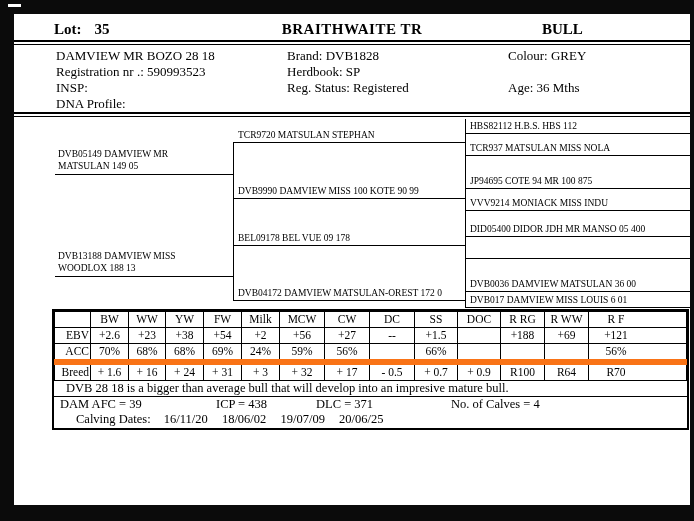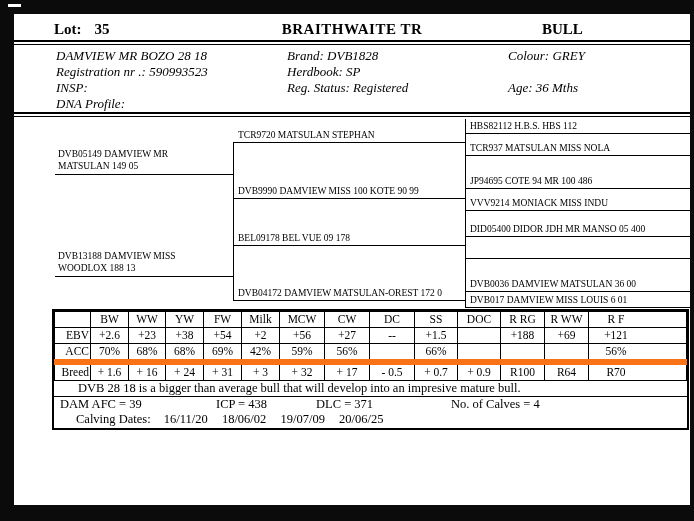--- a/index.html
+++ b/index.html
@@ -2,33 +2,33 @@
 <html><head>
 <meta charset="utf-8">
 <style>
   * { margin:0; padding:0; box-sizing:border-box; }
   html,body { width:694px; height:521px; }
   body { background:#0b0b0b; font-family:"Liberation Serif","DejaVu Serif",serif; color:#000; position:relative; overflow:hidden; }
   .sheet { position:absolute; left:14px; top:14px; width:676px; height:491px; background:#fff; overflow:hidden; }
   .abs { position:absolute; }
   .hdr-b { font-weight:bold; font-size:15px; line-height:18px; white-space:nowrap; }
   .rule-dbl { position:absolute; left:0; width:676px; height:5px; border-top:2px solid #000; border-bottom:1px solid #000; }
-  .info { font-size:13px; line-height:15px; white-space:nowrap;font-style:italic; }
+  .info { font-size:13px; line-height:15px; white-space:nowrap; }
   .ped { position:absolute; font-size:9.5px; line-height:12px; white-space:nowrap; }
   .ped.wrap { white-space:normal; width:135px; }
   .hline { position:absolute; height:1px; background:#000; }
   .vline { position:absolute; width:1px; background:#000; }
   .stats { position:absolute; left:38px; top:295px; width:637px; border:2px solid #000; background:#fff; }
   .stats table { border-collapse:collapse; table-layout:fixed; width:100%; }
   .stats td { border:1px solid #000; font-size:11.5px; text-align:center; height:16px; line-height:13px; padding:1px 1px; overflow:hidden; white-space:nowrap; }
   .stats td.rowlab { text-align:right; padding-left:4px; }
   .stats tr.accrow td { border-bottom:6px solid #f97316; }
   .stats td.lastcol { padding-right:44px; }
   .nrow { position:relative; font-size:12.5px; line-height:15px; white-space:nowrap; }
-  .nrow.desc { height:15px; padding-left:24px; }
+  .nrow.desc { height:15px; padding-left:12px; }
   .nrow.damrow { height:16px; border-top:1px solid #000; }
   .nrow.calvrow { height:16px; padding-left:6px; }
   .damrow span { position:absolute; top:0; }
   .calvrow .calvlab { margin-right:10px;margin-left:16px; }
   .calvrow .calvdate { margin-right:11px; }
   .artifact { position:absolute; background:#fff; }
 </style>
 </head>
 <body>
 
@@ -67,21 +67,21 @@
   <div class="ped" style="left:224px; top:171px;">DVB9990 DAMVIEW MISS 100 KOTE 90 99</div>
   <div class="ped" style="left:224px; top:218px;">BEL09178 BEL VUE 09 178</div>
   <div class="ped" style="left:224px; top:273px;">DVB04172 DAMVIEW MATSULAN-OREST 172 0</div>
   <div class="hline" style="left:219px; top:128px; width:232px;"></div>
   <div class="hline" style="left:219px; top:184px; width:232px;"></div>
   <div class="hline" style="left:219px; top:231px; width:232px;"></div>
   <div class="hline" style="left:219px; top:286px; width:232px;"></div>
 
   <div class="ped" style="left:456px; top:106px;">HBS82112 H.B.S. HBS 112</div>
   <div class="ped" style="left:456px; top:128px;">TCR937 MATSULAN MISS NOLA</div>
-  <div class="ped" style="left:456px; top:161px;">JP94695 COTE 94 MR 100 486</div>
+  <div class="ped" style="left:456px; top:161px;">JP94695 COTE 94 MR 100 875</div>
   <div class="ped" style="left:456px; top:183px;">VVV9214 MONIACK MISS INDU</div>
   <div class="ped" style="left:456px; top:209px;">DID05400 DIDOR JDH MR MANSO 05 400</div>
   <div class="ped" style="left:456px; top:264px;">DVB0036 DAMVIEW MATSULAN 36 00</div>
   <div class="ped" style="left:456px; top:280px;">DVB017 DAMVIEW MISS LOUIS 6 01</div>
   <div class="hline" style="left:451px; top:119px; width:225px;"></div>
   <div class="hline" style="left:451px; top:141px; width:225px;"></div>
   <div class="hline" style="left:451px; top:174px; width:225px;"></div>
   <div class="hline" style="left:451px; top:196px; width:225px;"></div>
   <div class="hline" style="left:451px; top:222px; width:225px;"></div>
   <div class="hline" style="left:451px; top:244px; width:225px;"></div>
@@ -141,21 +141,21 @@
         <td>+188</td>
         <td>+69</td>
         <td class="lastcol">+121</td>
       </tr>
       <tr class="accrow">
         <td class="rowlab">ACC</td>
         <td>70%</td>
         <td>68%</td>
         <td>68%</td>
         <td>69%</td>
-        <td>42%</td>
+        <td>24%</td>
         <td>59%</td>
         <td>56%</td>
         <td></td>
         <td>66%</td>
         <td></td>
         <td></td>
         <td></td>
         <td class="lastcol">56%</td>
       </tr>
       <tr>

